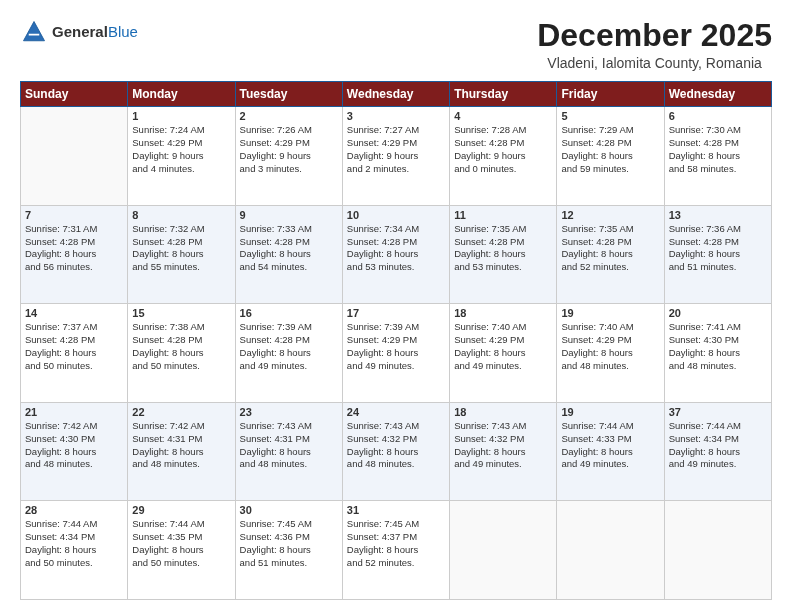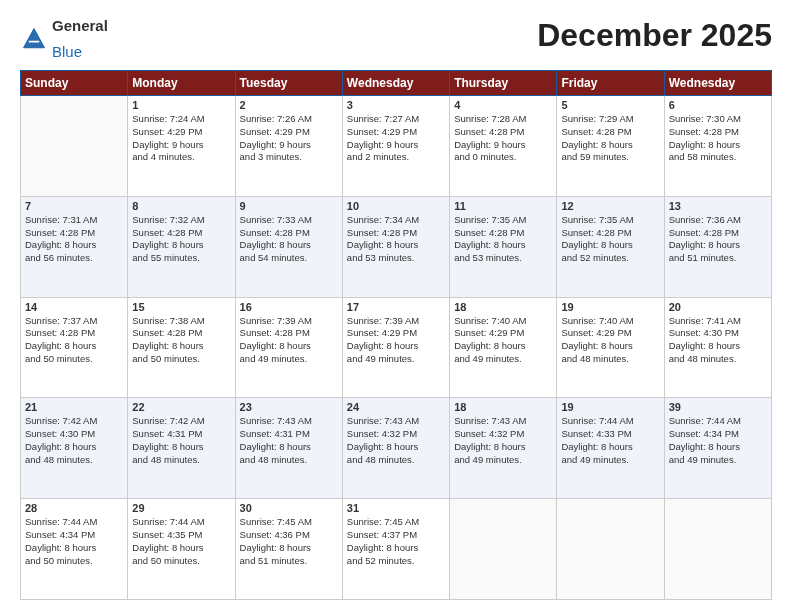--- a/index.html
+++ b/index.html
@@ -23,23 +23,22 @@
       align-items: flex-start;
       margin-bottom: 10px;
     }
     .logo {
       display: flex;
       align-items: center;
       gap: 4px;
     }
     .logo-text {
       display: flex;
-      flex-direction: column;
+      flex-direction: row;
       line-height: 1.1;
-      gap: 9px;
     }
     .logo-general {
       font-size: 15px;
       font-weight: bold;
       color: #333;
     }
     .logo-blue {
       font-size: 15px;
       font-weight: normal;
       color: #1a6bb5;
@@ -115,20 +114,21 @@
         <polygon points="16,4 28,26 4,26" fill="none" stroke="#1a5a9a" stroke-width="1"></polygon>
         <rect x="10" y="18" width="12" height="2" fill="#fff"></rect>
       </svg>
       <div class="logo-text">
         <span class="logo-general">General</span>
         <span class="logo-blue">Blue</span>
       </div>
     </div>
     <div class="title-block">
       <div class="month-title">December 2025</div>
+      <div class="location">Vladeni, Ialomita County, Romania</div>
     </div>
   </div>
 
   <table class="calendar">
     <thead>
       <tr>
       <th>Sunday</th>
           <th>Monday</th>
           <th>Tuesday</th>
           <th>Wednesday</th>
@@ -244,21 +244,21 @@
           </td>
           <td>
             <span class="day-number">18</span>
             <div class="day-detail">Sunrise: 7:43 AM<br>Sunset: 4:32 PM<br>Daylight: 8 hours<br>and 49 minutes.</div>
           </td>
           <td>
             <span class="day-number">19</span>
             <div class="day-detail">Sunrise: 7:44 AM<br>Sunset: 4:33 PM<br>Daylight: 8 hours<br>and 49 minutes.</div>
           </td>
           <td>
-            <span class="day-number">39</span>
+            <span class="day-number">37</span>
             <div class="day-detail">Sunrise: 7:44 AM<br>Sunset: 4:34 PM<br>Daylight: 8 hours<br>and 49 minutes.</div>
           </td>
         </tr>
         <tr>
           <td>
             <span class="day-number">28</span>
             <div class="day-detail">Sunrise: 7:44 AM<br>Sunset: 4:34 PM<br>Daylight: 8 hours<br>and 50 minutes.</div>
           </td>
           <td>
             <span class="day-number">29</span>

